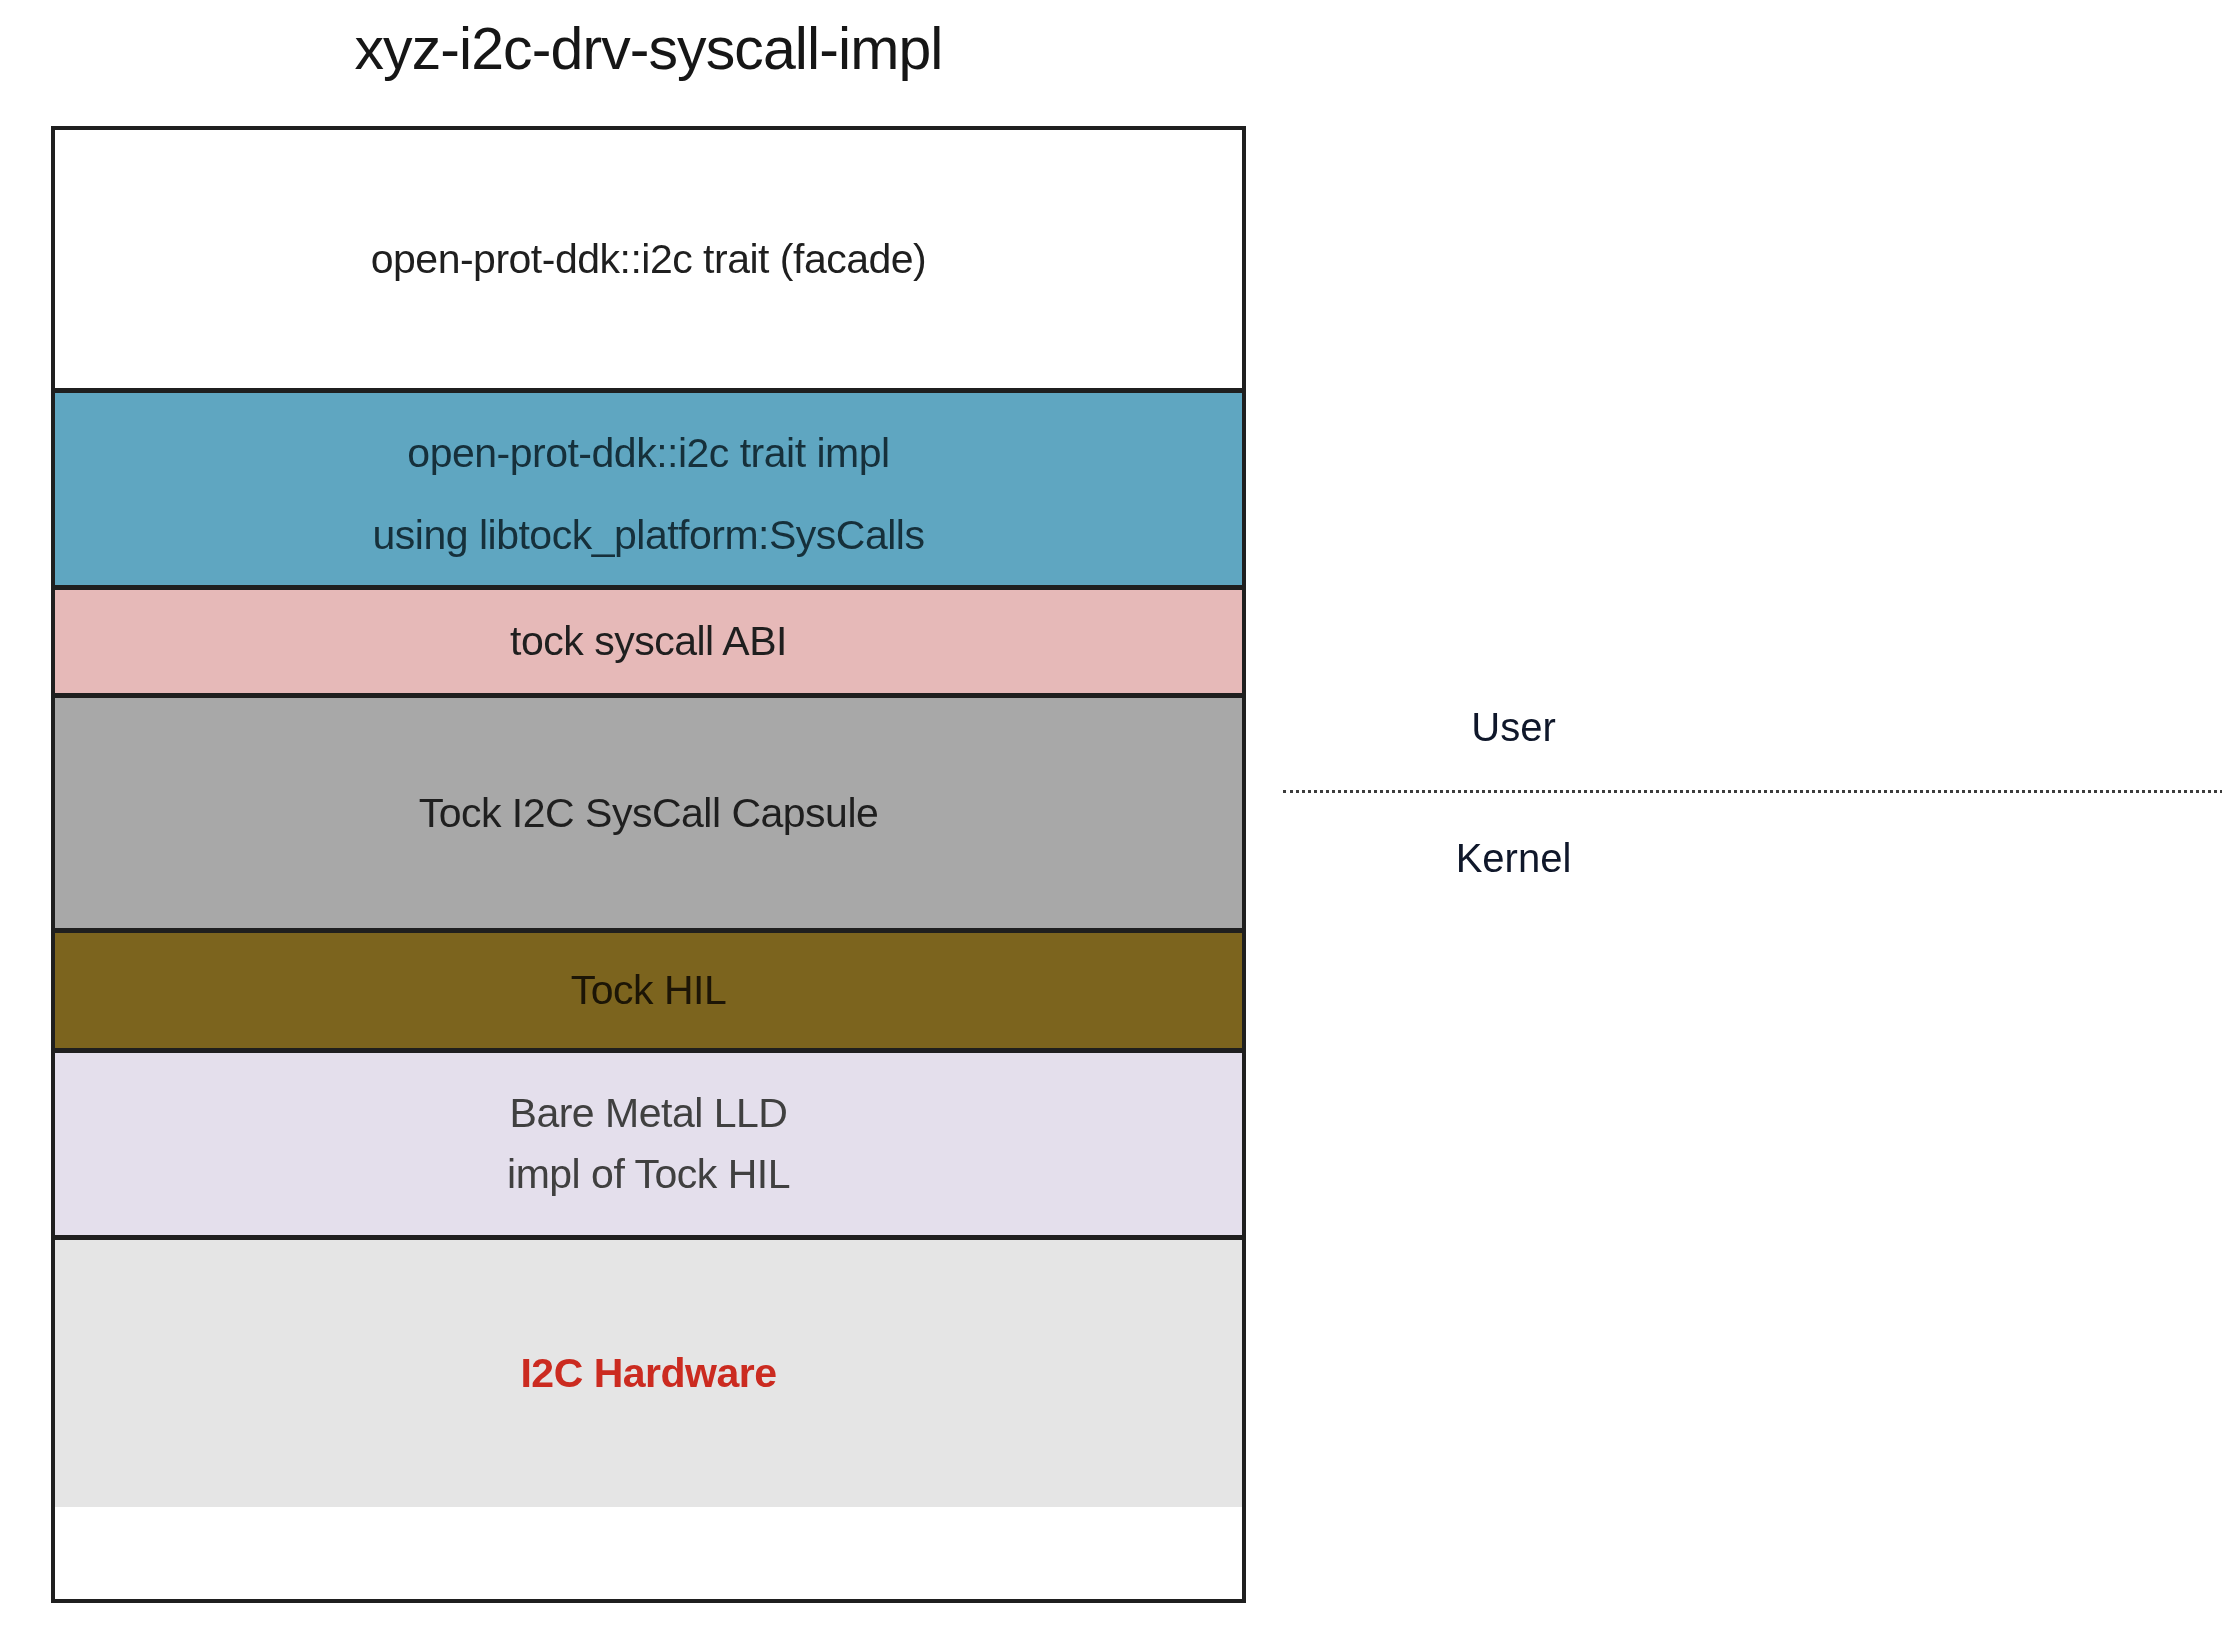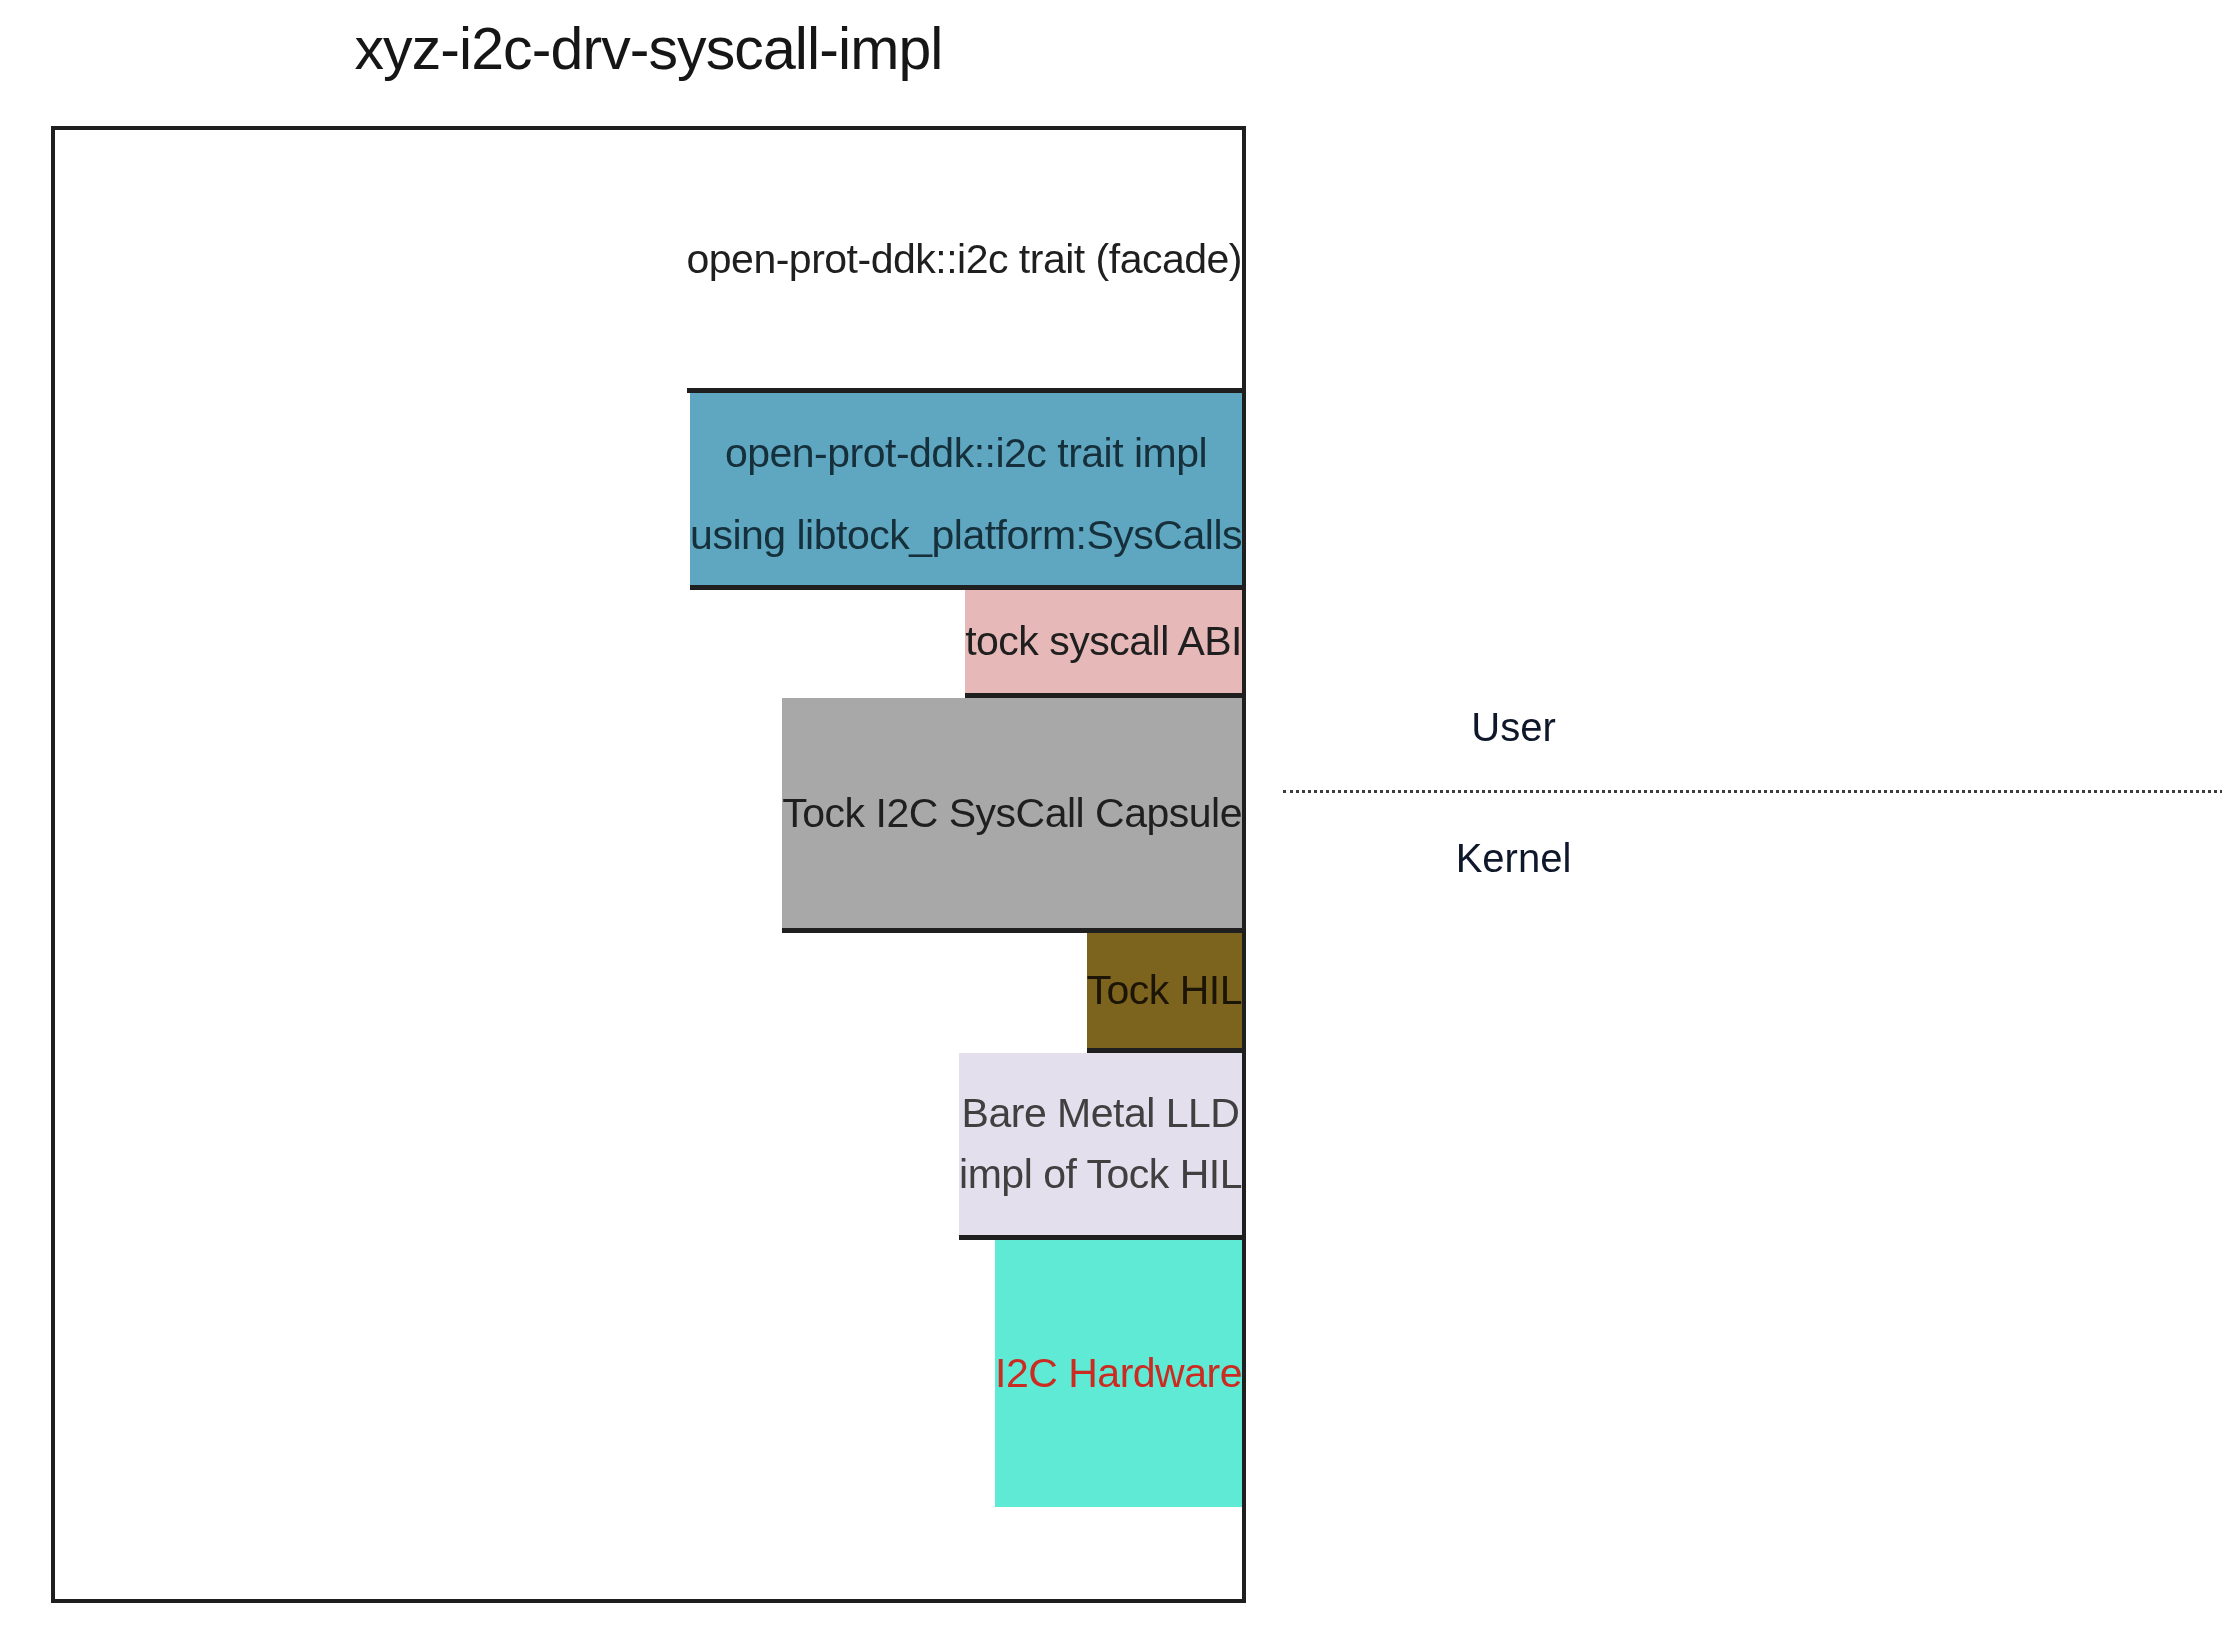--- a/index.html
+++ b/index.html
@@ -35,21 +35,20 @@
     position: absolute;
     left: 51px;
     top: 126px;
     width: 1195px;
     height: 1477px;
     box-sizing: border-box;
     border: 4.6px solid #1f1f1f;
     display: flex;
     flex-direction: column;
     background: #ffffff;
-    align-items: flex-end;
   }
   .layer {
     box-sizing: border-box;
     border-bottom: 5.5px solid #1f1f1f;
     display: flex;
     flex-direction: column;
     align-items: center;
     justify-content: center;
     font-size: 41px;
     letter-spacing: -0.5px;
@@ -115,21 +114,21 @@
 
     <div class="layer l4" style="background: rgb(124, 100, 30); color: rgb(28, 21, 6);">
       <span>Tock HIL</span>
     </div>
 
     <div class="layer l5" style="background: rgb(228, 223, 236); color: #404040;">
       <span>Bare Metal LLD</span>
       <span>impl of Tock HIL</span>
     </div>
 
-    <div class="layer l6" style="background: #5eead4; color: rgb(203, 43, 32);">
+    <div class="layer l6" style="background: #e5e5e5; color: rgb(203, 43, 32); font-weight: bold;">
       <span>I2C Hardware</span>
     </div>
 
   </div>
 
   <div class="region-label user-label">User</div>
 
   <div class="boundary-divider" style="border-top-color: rgb(60, 60, 60);"></div>
 
   <div class="region-label kernel-label">Kernel</div>

